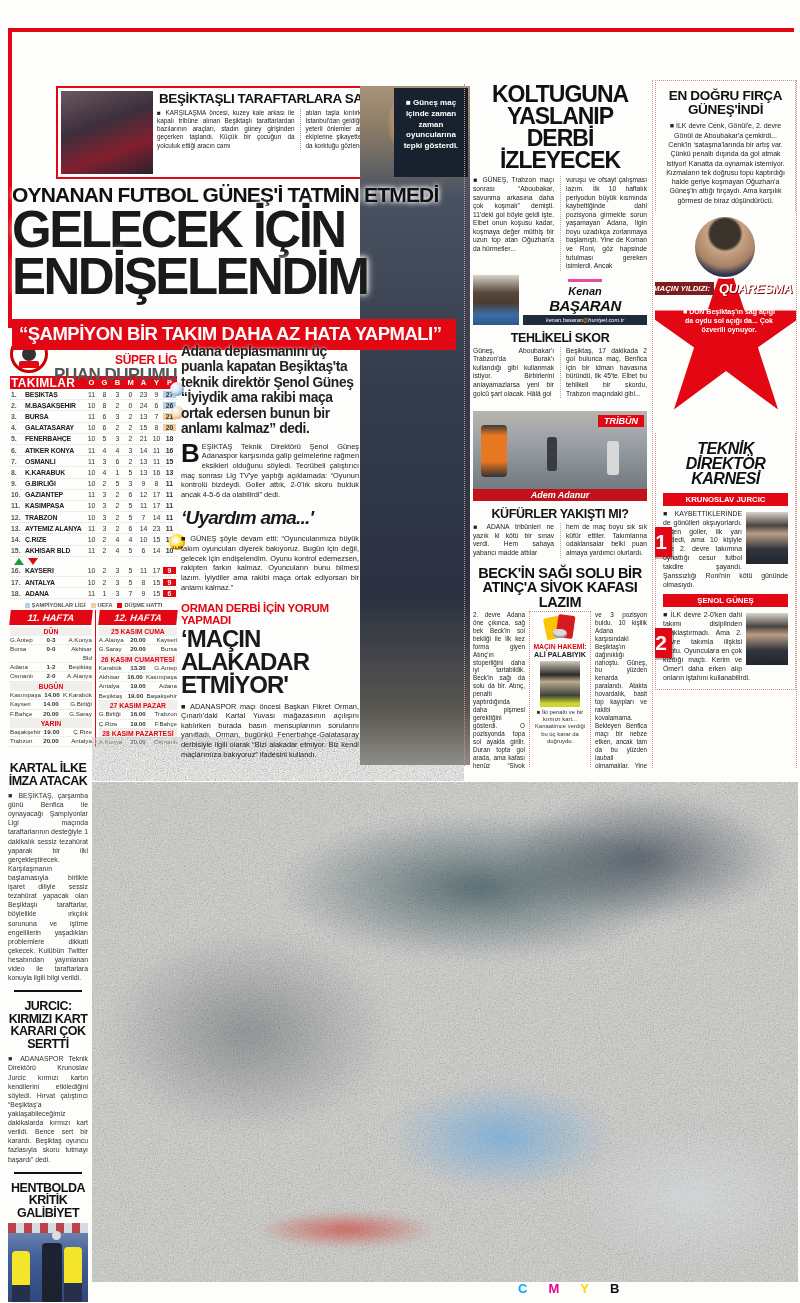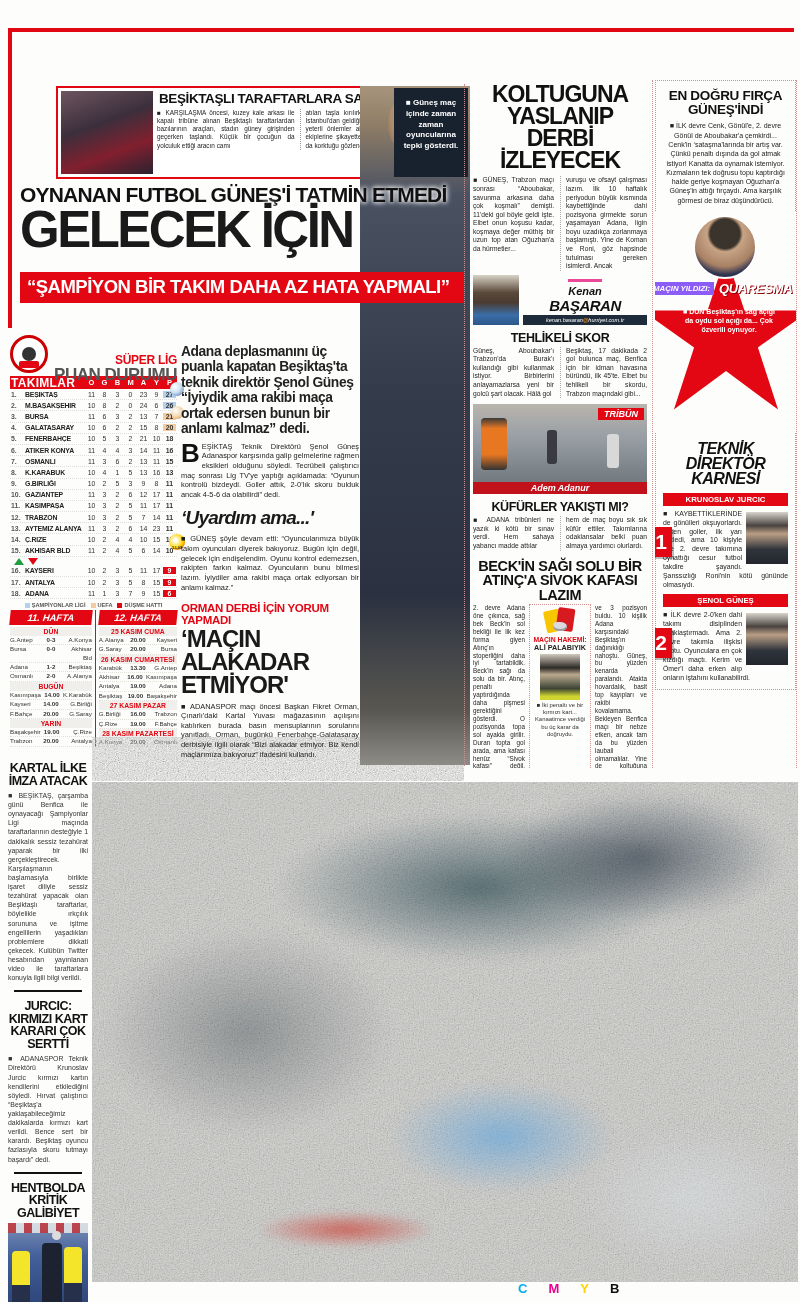--- a/index.html
+++ b/index.html
@@ -22,21 +22,21 @@
   .top-story-cols p + p { border-left:1px dotted #999; padding-left:5px; }
 
   
   .coach-photo { left:360px; top:86px; width:110px; height:679px; z-index:1;
     background:linear-gradient(180deg,#a8947c 0%,#8d7c66 6%,#4a5262 16%,#343c4c 45%,#2b3140 75%,#595751 92%,#8e8c86 100%); }
   .coach-face { position:absolute; left:28px; top:8px; width:46px; height:58px; border-radius:50% 50% 45% 45%; background:radial-gradient(ellipse at 50% 35%,#c9ac90 0%,#b08f70 60%,#7d6platform); background:radial-gradient(ellipse at 50% 35%,#c9ac90 0%,#b08f70 60%,#7d6550 100%); opacity:.9; }
   .photo-caption { left:394px; top:88px; width:74px; height:89px; background:#18222e; color:#fff; z-index:2; font-size:8px; font-weight:bold; text-align:center; padding:10px 5px; line-height:1.35; }
   .bubble { left:352px; top:447px; width:113px; height:124px; background:#f6ec62; border-radius:50%; z-index:3; display:flex; align-items:center; justify-content:center; text-align:center; padding:12px; font-size:7.3px; font-weight:bold; color:#333; line-height:1.3; box-shadow:0 0 0 2px rgba(255,255,255,.6); }
 
   
-  .headline-block { left:20px; top:183px; width:452px; z-index:2; }
+  .headline-block { left:12px; top:183px; width:452px; z-index:2; }
   .kicker { font-size:21px; font-weight:bold; letter-spacing:-0.8px; color:#111; text-shadow:0 0 4px #fff,0 0 6px #fff; }
   .mega { font-size:51px; font-weight:900; letter-spacing:-2.5px; line-height:0.92; color:#1a1a1a; text-shadow:0 0 5px #fff,0 0 8px #fff; }
   .banner { margin-top:18px; width:444px; background:#e30613; color:#fff; font-size:18.5px; font-weight:bold; letter-spacing:-0.5px; padding:4px 7px 5px; }
 
   
   .standings { left:10px; top:334px; width:167px; }
   .stand-head { display:flex; align-items:center; height:40px; }
   .lig-logo { width:38px; height:38px; border-radius:50%; border:3px solid #c00; background:#fff; flex:none; position:relative; }
   .lig-logo::after { content:""; position:absolute; left:9px; top:9px; width:14px; height:14px; border-radius:50%; background:#333; }
   .lig-logo::before { content:""; position:absolute; left:6px; bottom:2px; width:20px; height:7px; background:#e30613; border-radius:2px; }
@@ -92,21 +92,21 @@
   .twocol > p + p { border-left:1px dotted #aaa; padding-left:5px; }
   .author-card { display:flex; gap:4px; margin:4px 0; align-items:flex-end; }
   .author-photo { width:46px; height:50px; flex:none; background:linear-gradient(180deg,#d8d2c6 0%,#5a4a3c 35%,#4a3a30 55%,#3a6ea8 80%,#2c568a 100%); }
   .author-names { flex:1; text-align:center; }
   .author-n1 { font-size:11px; font-weight:bold; font-style:italic; color:#111; border-top:3px solid #ec4899; display:inline-block; padding-top:3px; }
   .author-n2 { font-size:15px; font-weight:900; font-style:italic; letter-spacing:-0.5px; color:#111; line-height:.9; }
   .author-mail { margin-top:2px; background:#1d2b3a; color:#fff; font-size:5.6px; font-style:italic; padding:2px 3px; text-align:center; }
   .author-mail .at { color:#ff8a00; font-weight:bold; }
   .colsub { font-size:12.5px; font-weight:900; letter-spacing:-0.4px; text-align:center; color:#111; margin:6px 0 2px; }
   .colsub-big { font-size:14.5px; line-height:1; margin-top:8px; }
-  .tribun-photo { position:relative; width:100%; height:90px; margin-top:6px; background:linear-gradient(180deg,#b9b4ad 0%,#9aa0a6 35%,#7e868c 70%,#6a7076 100%); }
+  .tribun-photo { position:relative; width:100%; height:90px; margin-top:13px; background:linear-gradient(180deg,#b9b4ad 0%,#9aa0a6 35%,#7e868c 70%,#6a7076 100%); }
   .tribun-tag { position:absolute; right:3px; top:4px; background:#e30613; color:#fff; font-size:9px; font-weight:900; font-style:italic; padding:1px 6px; }
   .steward { position:absolute; left:8px; top:14px; width:26px; height:52px; background:linear-gradient(180deg,#3a3a3a 0%,#e87722 20%,#e87722 70%,#333 100%); border-radius:4px; }
   .runner { position:absolute; left:74px; top:26px; width:10px; height:34px; background:#3a3a42; border-radius:3px; }
   .walker { position:absolute; right:28px; top:30px; width:12px; height:34px; background:#d8d8d8; border-radius:3px; }
   .ad-board { position:absolute; left:0; bottom:0; width:100%; background:#c1121c; color:#fff; font-size:9px; font-weight:bold; font-style:italic; text-align:center; padding:1px 0; }
   .beck-wrap { display:flex; gap:4px; margin-top:2px; }
   .beck-wrap > p { flex:1; font-size:6.3px; line-height:1.26; color:#222; text-align:justify; }
   .refbox { width:62px; flex:none; border:1px dotted #d0908e; padding:3px 3px 4px; text-align:center; }
   .cards-icon { position:relative; width:34px; height:26px; margin:0 auto 2px; }
   .cardY { position:absolute; left:2px; top:2px; width:16px; height:22px; background:#f7c600; border-radius:2px; transform:rotate(-12deg); }
@@ -121,21 +121,21 @@
   .rail { left:655px; top:80px; width:141px; height:688px; overflow:hidden; z-index:2; }
   .firca { border:1px dotted #d0908e; border-bottom:none; padding:8px 9px 6px; }
   .firca-title { font-size:13.5px; font-weight:900; letter-spacing:-0.3px; text-align:center; color:#111; line-height:1.05; margin-bottom:4px; }
   .firca-body { font-size:7px; line-height:1.33; color:#222; text-align:center; }
   .star-zone { position:relative; height:218px; margin-top:4px; }
   .star { position:absolute; left:-13px; top:40px; width:168px; height:168px; background:#e30613;
     clip-path:polygon(50% 0%,61% 33%,100% 33%,69% 55%,81% 92%,50% 69%,19% 92%,31% 55%,0% 33%,39% 33%); }
   .star-photo { position:absolute; left:38px; top:0px; width:64px; height:64px; border-radius:50%; border:2px solid #fff;
     background:radial-gradient(circle at 50% 28%,#3a342c 0%,#3a342c 28%,#c7a384 34%,#a98266 62%,#2d3350 78%,#20263c 100%); z-index:2; }
   .star-label-row { position:absolute; left:-6px; top:66px; display:flex; align-items:center; z-index:3; }
-  .star-label { background:#8b5cf6; color:#fff; font-size:7.8px; font-weight:900; font-style:italic; padding:2px 4px; }
+  .star-label { background:#7f1d1d; color:#fff; font-size:7.8px; font-weight:900; font-style:italic; padding:2px 4px; }
   .star-name { color:#fff; font-size:13px; font-weight:900; font-style:italic; letter-spacing:-0.3px; padding-left:5px; text-shadow:1px 1px 0 #8d0008; }
   .star-text { position:absolute; left:28px; top:92px; width:92px; color:#fff; font-size:7px; font-weight:bold; text-align:center; line-height:1.3; z-index:3; }
   .karne { border:1px dotted #d0908e; border-top:none; padding:4px 7px 6px; }
   .karne-title { font-size:16px; font-weight:900; font-style:italic; text-align:center; letter-spacing:-0.5px; line-height:.95; color:#111; margin:4px 0 6px; }
   .coach-tag { background:#e30613; color:#fff; font-size:7.8px; font-weight:900; text-align:center; padding:2px 0; margin:4px 0 3px; }
   .coach-block { position:relative; font-size:6.9px; line-height:1.3; color:#222; text-align:justify; padding-top:1px; }
   .coach-num { position:absolute; left:-13px; top:18px; width:22px; height:30px; background:#e30613; color:#fff; font-size:21px; font-weight:900; text-align:center; line-height:30px; box-shadow:2px 2px 0 rgba(0,0,0,.25); }
   .coach-pic { float:right; width:42px; height:52px; margin:2px 0 2px 4px; background:linear-gradient(180deg,#d8d4cc 0%,#4a4440 26%,#b99e85 42%,#30343c 72%,#23262c 100%); }
 
   
@@ -185,20 +185,21 @@
   </div>
 
   <div class="abs coach-photo">
     <div class="coach-face"></div>
   </div>
   <div class="abs photo-caption">■ Güneş maç içinde zaman zaman oyuncularına tepki gösterdi.</div>
 
   <div class="abs headline-block">
     <div class="kicker">OYNANAN FUTBOL GÜNEŞ'İ TATMİN ETMEDİ</div>
     <div class="mega">GELECEK İÇİN</div>
+    <div class="mega">ENDİŞELENDİM</div>
     <div class="banner">“ŞAMPİYON BİR TAKIM DAHA AZ HATA YAPMALI”</div>
   </div>
 
   <div class="abs standings">
     <div class="stand-head">
       <div class="lig-logo"></div>
       <div class="stand-titles">
         <div class="stand-title-top">SÜPER LİG</div>
         <div class="stand-title-main">PUAN DURUMU</div>
       </div>

